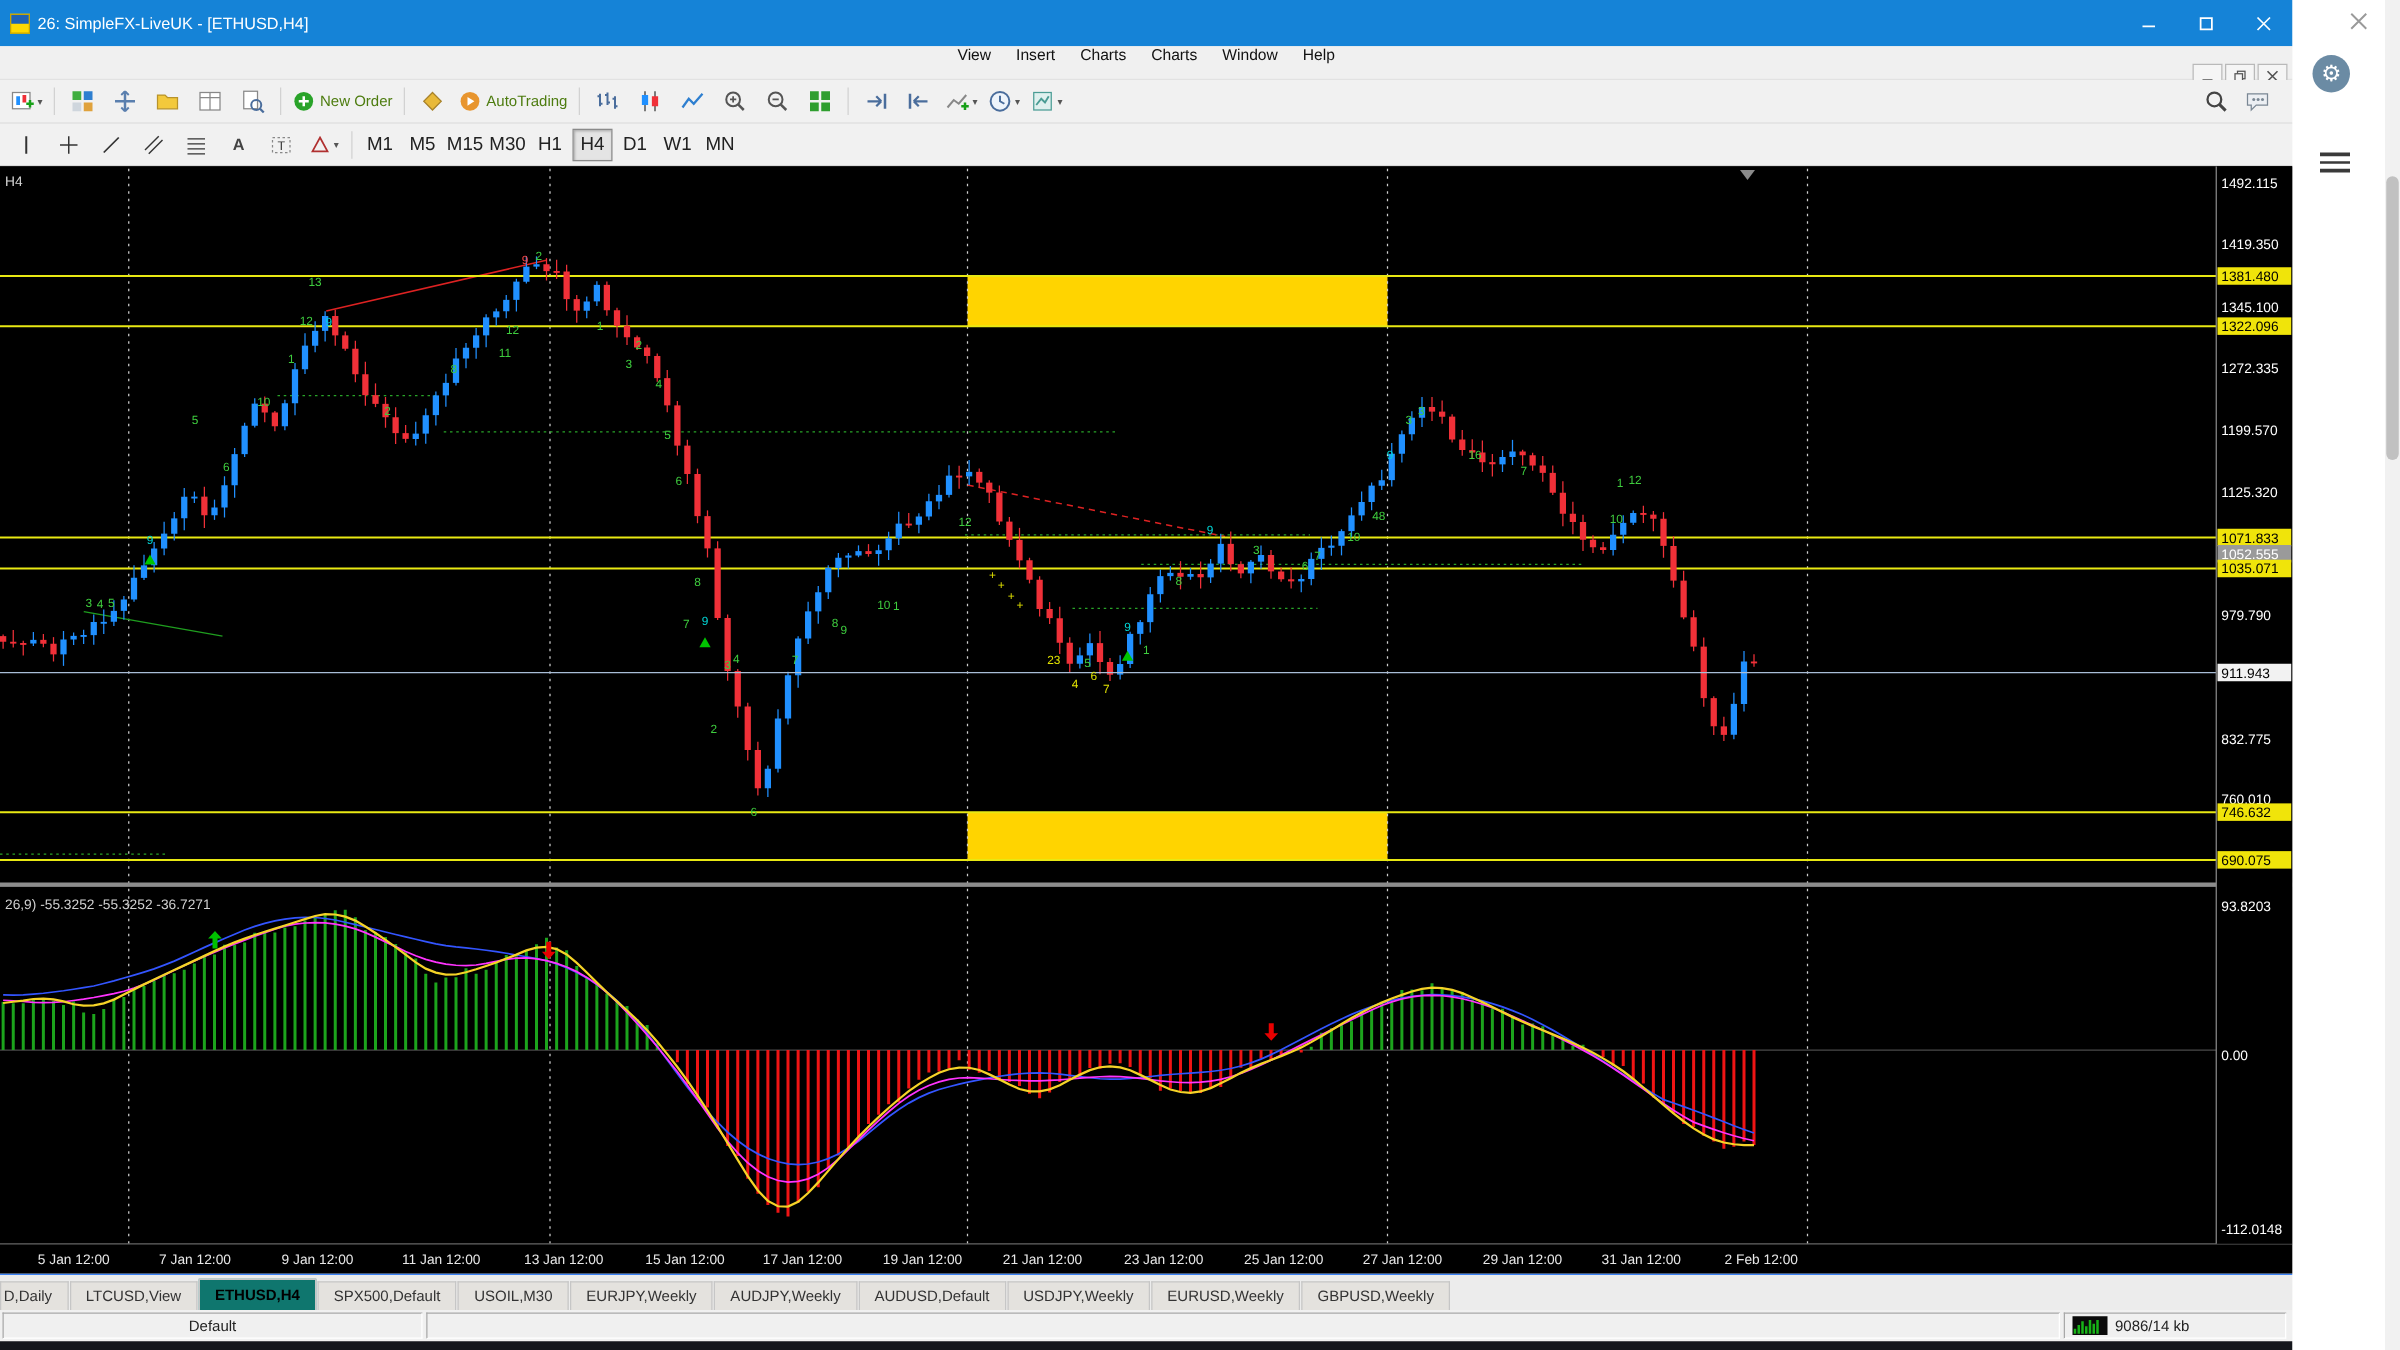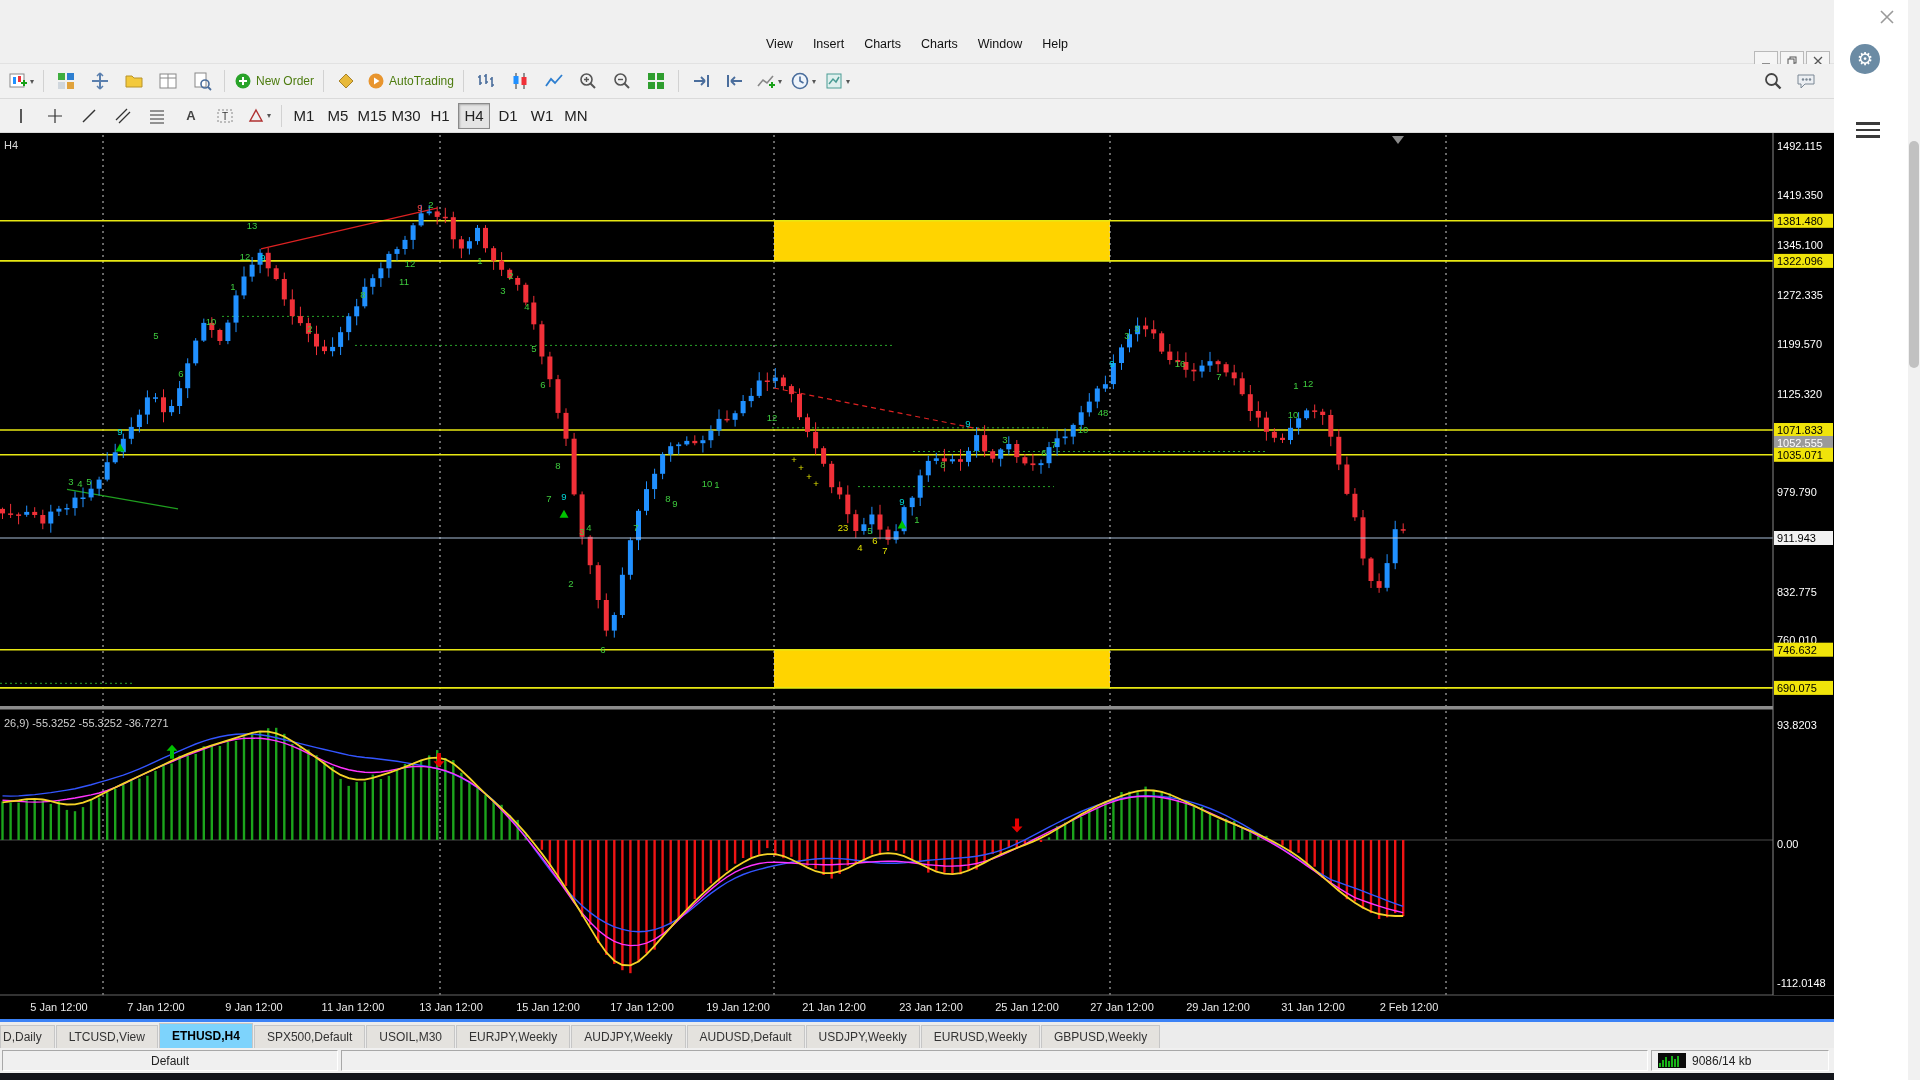--- a/index.html
+++ b/index.html
@@ -24,23 +24,23 @@
   .tbtn .lbl{font-size:12px;margin-left:4px;color:#4d7c0f;}
   .caret{font-size:8px;color:#555;margin-left:2px;}
   .sep{width:1px;height:22px;background:#d2d2d2;margin:0 5px;}
   .tf{height:24px;min-width:30px;font-size:15px;color:#222;display:flex;align-items:center;justify-content:center;border:1px solid transparent;margin:0 1px;}
   .tf.active{background:#e4e4e4;border:1px solid #8a8a8a;box-shadow:inset 1px 1px 2px rgba(0,0,0,.25);}
   .glyph{font-size:13px;color:#444;}
   
   #chart-host{position:absolute;left:0;top:133px;width:1834px;height:886px;background:#000;}
   #chart-host svg text{font-family:"Liberation Sans",sans-serif;}
   
-  .tabbar{position:absolute;left:0;top:1019px;width:1834px;height:29px;background:#ececec;border-top:3px solid #3b82f6;display:flex;align-items:flex-end;box-sizing:border-box;padding-left:0;}
+  .tabbar{position:absolute;left:0;top:1019px;width:1834px;height:29px;background:#ececec;border-top:1px solid #3b82f6;display:flex;align-items:flex-end;box-sizing:border-box;padding-left:0;}
   .tab{height:22px;display:flex;align-items:center;padding:0 12px;font-size:12px;color:#333;background:#e4e2de;border:1px solid #c6c6c6;border-bottom:none;margin-right:1px;}
-  .tab.active{background:#7dd3fc;height:24px;font-weight:bold;color:#000;}
+  .tab.active{background:#0f766e;height:24px;font-weight:bold;color:#000;}
   .tab.cut{max-width:52px;overflow:hidden;padding-left:2px;}
   
   .statusbar{position:absolute;left:0;top:1048px;width:1834px;height:25px;background:#f0f0f0;display:flex;align-items:stretch;font-size:12px;color:#222;box-sizing:border-box;padding:2px;}
   .sb-sec{border:1px solid;border-color:#a8a8a8 #ffffff #ffffff #a8a8a8;display:flex;align-items:center;padding:0 6px;margin-right:3px;box-sizing:border-box;}
   .sb-help{flex:0 0 862px;}
   .sb-profile{flex:0 0 336px;justify-content:center;}
   .sb-fill{flex:1 1 auto;}
   .sb-traffic{flex:0 0 178px;}
   .traffic-icon{width:26px;height:13px;background:#0a0a0a;display:flex;align-items:flex-end;padding:1px;margin-right:6px;}
   .traffic-icon i{display:block;width:2px;margin-right:1px;background:#17b317;}
@@ -52,20 +52,43 @@
   .burger i{display:block;height:2.5px;background:#3a3a3a;margin:4px 0;}
   .desktop-x{position:absolute;left:44px;top:8px;width:18px;height:18px;}
   .vscroll{position:absolute;right:0;top:0;width:12px;height:1080px;background:#f1f1f1;}
   .vthumb{position:absolute;left:1px;top:141px;width:10px;height:227px;background:#c1c1c1;border-radius:5px;}
 </style>
 </head>
 <body>
 
 <div class="app">
 
+  <div class="titlebar">
+    <div class="title-icon">
+        <div class="ti"></div>
+      </div>
+    <span>26: SimpleFX-LiveUK - [ETHUSD,H4]</span>
+    <div class="win-btns">
+      <div class="win-btn">
+        <svg width="12" height="12">
+            <line x1="1" y1="8" x2="11" y2="8" stroke="#fff" stroke-width="1.4"></line>
+          </svg>
+      </div>
+      <div class="win-btn">
+        <svg width="12" height="12">
+            <rect x="1.5" y="1.5" width="9" height="9" fill="none" stroke="#fff" stroke-width="1.4"></rect>
+          </svg>
+      </div>
+      <div class="win-btn">
+        <svg width="12" height="12">
+            <path d="M1 1 L11 11 M11 1 L1 11" stroke="#fff" stroke-width="1.4"></path>
+          </svg>
+      </div>
+    </div>
+  </div>
 
   <div class="menubar">
     <div id="menu-items" style="display:flex;height:100%;">
         <div class="menu-item">View</div>
         <div class="menu-item">Insert</div>
         <div class="menu-item">Charts</div>
         <div class="menu-item">Charts</div>
         <div class="menu-item">Window</div>
         <div class="menu-item">Help</div>
       </div>

